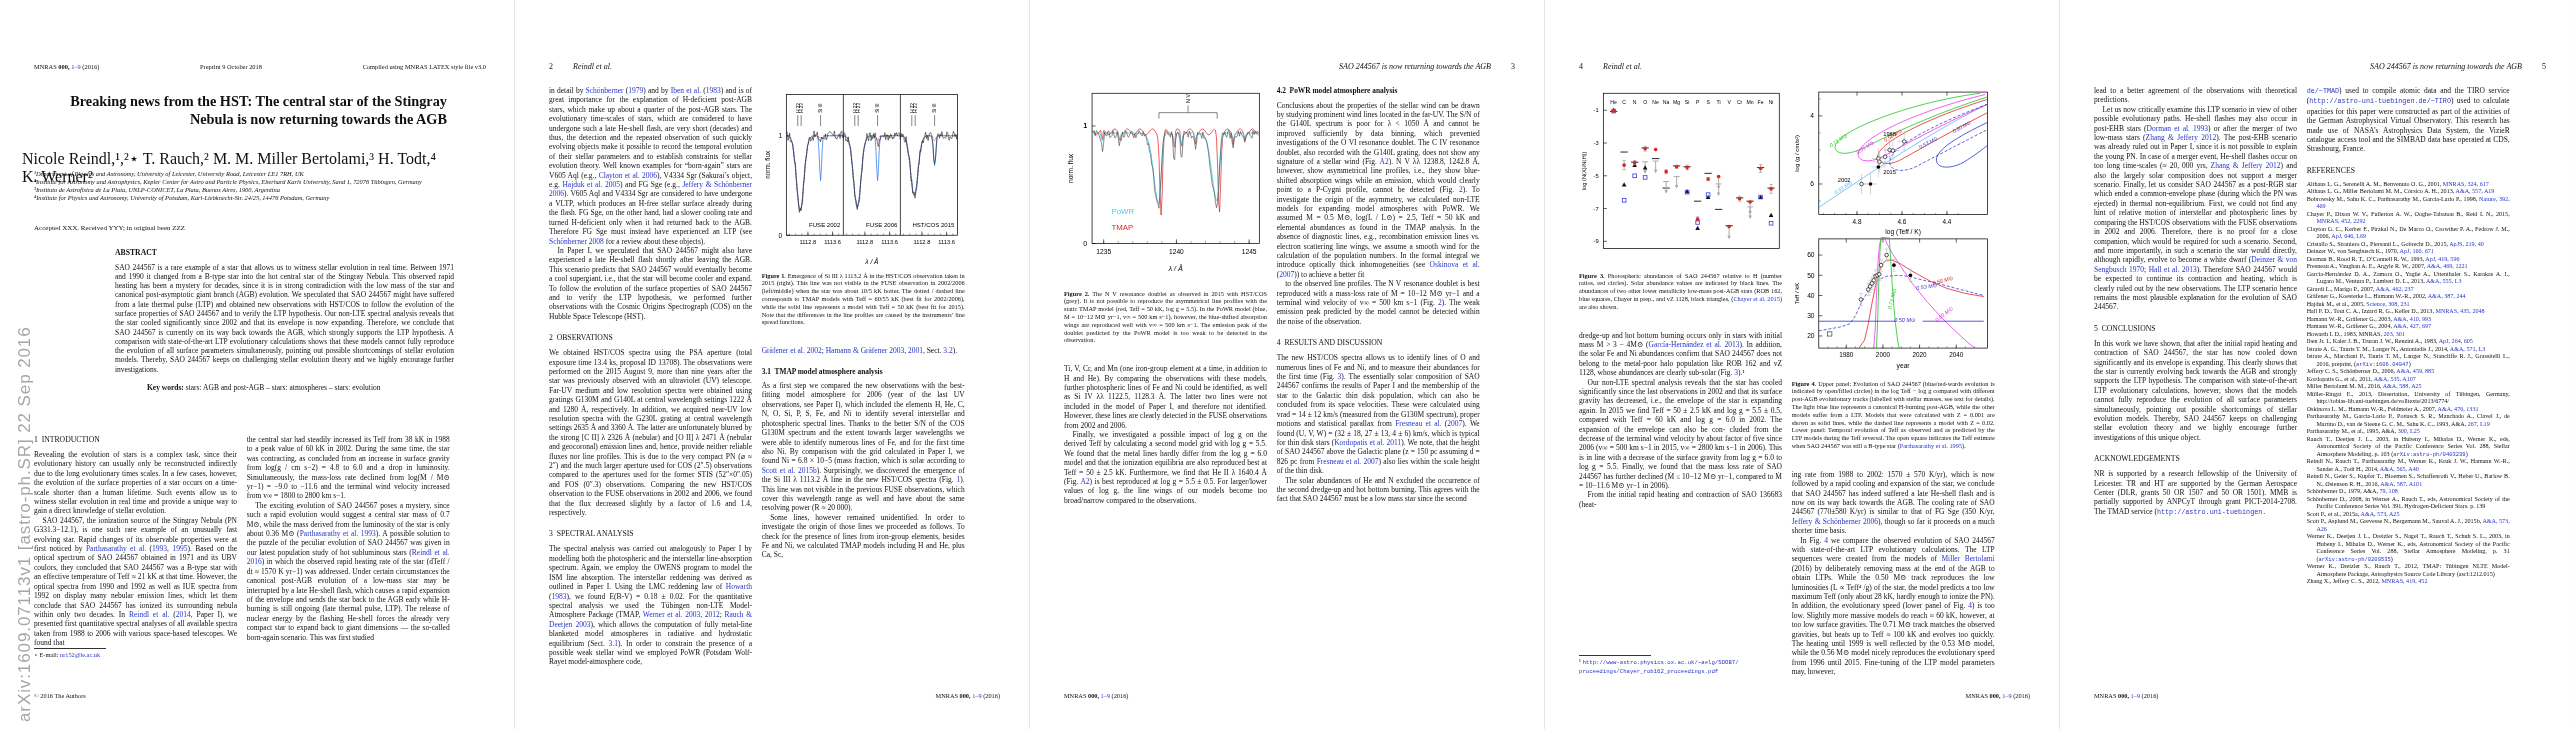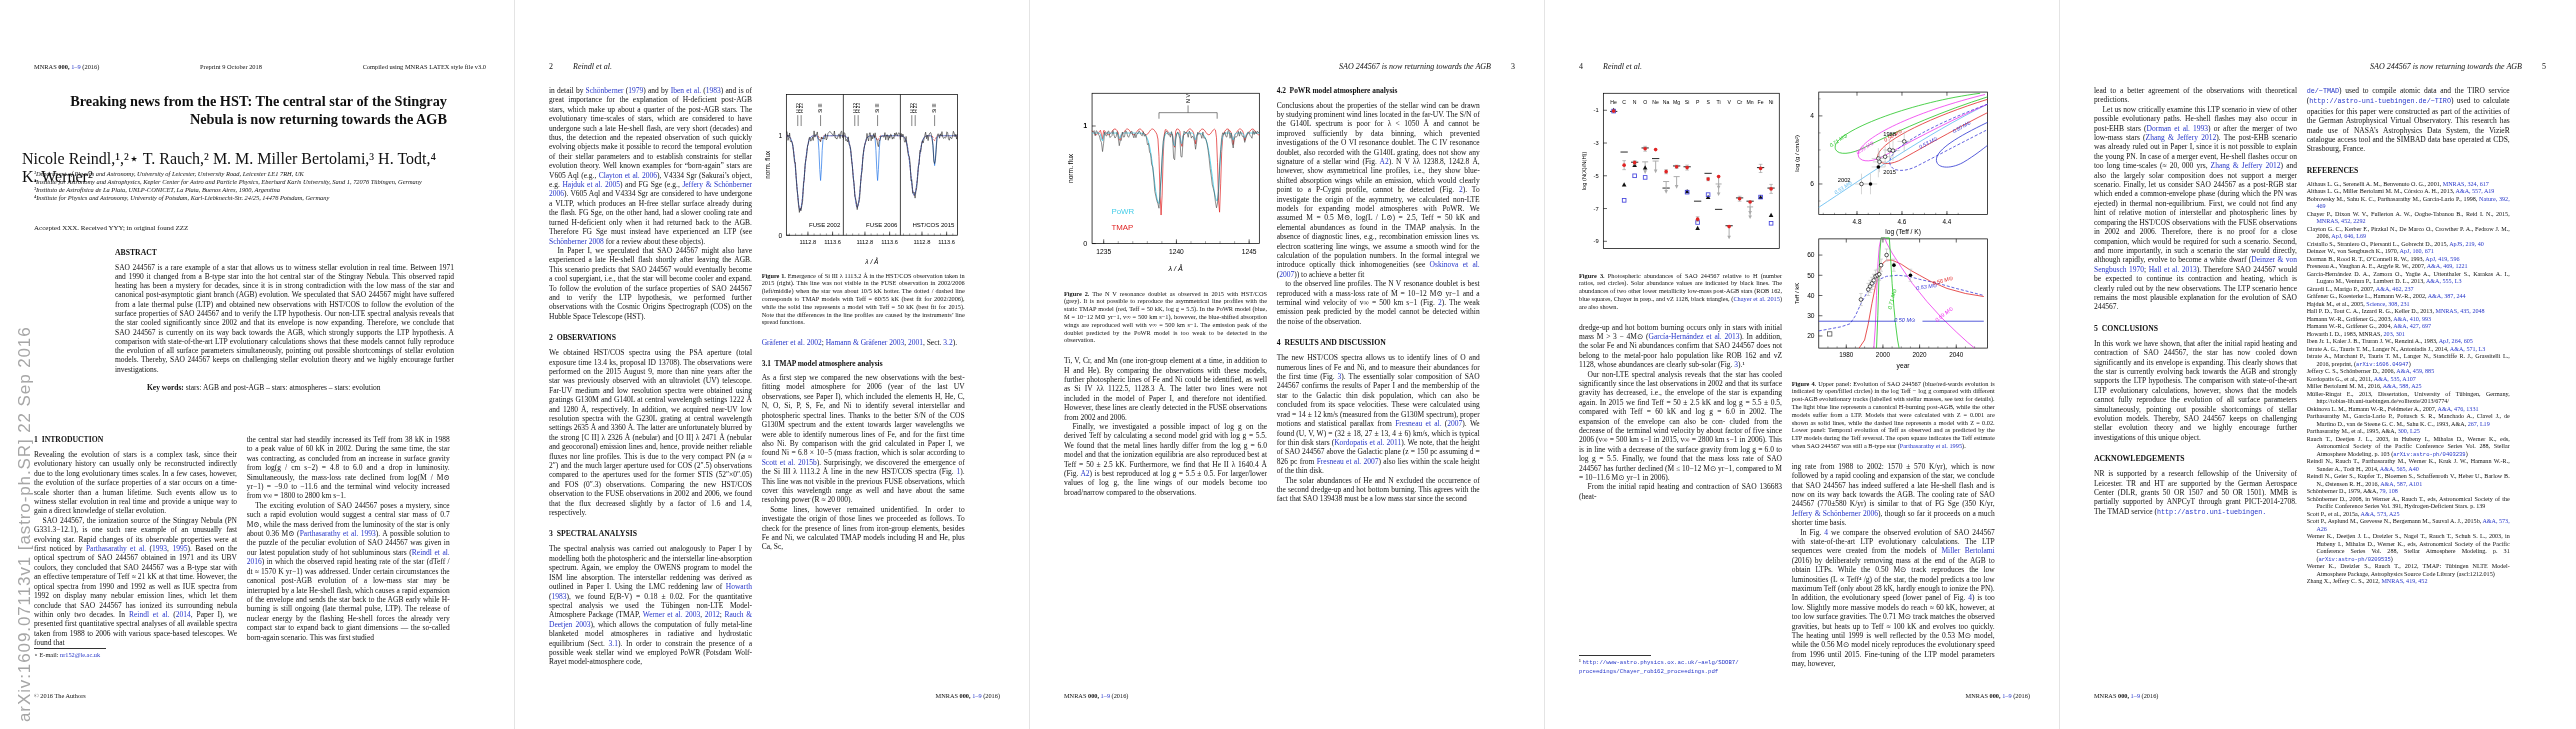--- a/index.html
+++ b/index.html
@@ -14,22 +14,22 @@
   .affil{font-size:6.4px;font-style:italic;line-height:8.1px;}
   .p1-dates{position:absolute;left:34px;top:224px;font-size:7px;}
   .p1-abstract{position:absolute;left:115px;top:248px;width:339px;}
   .abshead{font-weight:bold;font-size:7.7px;margin-bottom:5.5px;}
   .abstext{font-size:7.5px;line-height:9.3px;text-align:justify;}
   .keywords{margin-top:8.5px;margin-left:32px;}
   .cols{position:absolute;left:34px;width:416px;display:flex;gap:9.7px;}
   .col{width:203px;}
   .para{font-size:7.5px;line-height:9.4px;text-align:justify;}
   .para+.para{text-indent:8.5px;}
-  .cont{margin-top:12px;font-family:Liberation Serif, serif;}
-  .sechead{font-weight:bold;font-size:7.7px;margin:12px 0 6px 0;white-space:pre-wrap;}
+  .cont{margin-top:20px;}
+  .sechead{font-weight:normal;font-size:7.7px;margin:12px 0 6px 0;white-space:pre-wrap;}
   .subhead{font-weight:bold;font-size:7.4px;margin:11px 0 5.5px 0;white-space:pre-wrap;}
   .first{margin-top:0;}
   .caption{font-size:6.3px;line-height:7.8px;text-align:justify;margin-top:3.6px;}
   .lnk{color:#2535c8;}
   .mlnk{color:#2535c8;font-family:"Liberation Mono","DejaVu Sans Mono",monospace;font-size:0.9em;}
   .refs{margin-top:2.4px;}
   .ref{font-size:6.1px;line-height:7.5px;padding-left:9.7px;text-indent:-9.7px;text-align:justify;}
   .runhead{position:absolute;top:62px;font-size:8px;}
   .runhead .rt{font-style:italic;}
   .footer{position:absolute;top:692px;font-size:6.3px;}
@@ -53,21 +53,21 @@
       <span>Compiled using MNRAS LATEX style file v3.0</span>
     </div>
     <h1 class="p1-title">Breaking news from the HST: The central star of the Stingray Nebula is now returning towards the AGB</h1>
     <div class="p1-authors">Nicole Reindl,¹,²⋆ T. Rauch,² M. M. Miller Bertolami,³ H. Todt,⁴ K. Werner²</div>
     <div class="p1-affil">
         <div class="affil">¹Department of Physics and Astronomy, University of Leicester, University Road, Leicester LE1 7RH, UK</div>
         <div class="affil">²Institute for Astronomy and Astrophysics, Kepler Center for Astro and Particle Physics, Eberhard Karls University, Sand 1, 72076 Tübingen, Germany</div>
         <div class="affil">³Instituto de Astrofísica de La Plata, UNLP-CONICET, La Plata, Buenos Aires, 1900, Argentina</div>
         <div class="affil">⁴Institute for Physics and Astronomy, University of Potsdam, Karl-Liebknecht-Str. 24/25, 14476 Potsdam, Germany</div>
       </div>
-    <div class="p1-dates">Accepted XXX. Received YYY; in original found ZZZ</div>
+    <div class="p1-dates">Accepted XXX. Received YYY; in original been ZZZ</div>
     <div class="p1-abstract">
       <div class="abshead">ABSTRACT</div>
       <div class="abstext">SAO 244567 is a rare example of a star that allows us to witness stellar evolution in real time. Between 1971 and 1990 it changed from a B-type star into the hot central star of the Stingray Nebula. This observed rapid heating has been a mystery for decades, since it is in strong contradiction with the low mass of the star and canonical post-asymptotic giant branch (AGB) evolution. We speculated that SAO 244567 might have suffered from a late thermal pulse (LTP) and obtained new observations with HST/COS to follow the evolution of the surface properties of SAO 244567 and to verify the LTP hypothesis. Our non-LTE spectral analysis reveals that the star cooled significantly since 2002 and that its envelope is now expanding. Therefore, we conclude that SAO 244567 is currently on its way back towards the AGB, which strongly supports the LTP hypothesis. A comparison with state-of-the-art LTP evolutionary calculations shows that these models cannot fully reproduce the evolution of all surface parameters simultaneously, pointing out possible shortcomings of stellar evolution models. Thereby, SAO 244567 keeps on challenging stellar evolution theory and we highly encourage further investigations.</div>
       <div class="abstext keywords"><b>Key words:</b> stars: AGB and post-AGB – stars: atmospheres – stars: evolution</div>
     </div>
     <div class="cols" style="top:435px;">
       <div class="col">
         <div class="sechead first">1  INTRODUCTION</div>
         <div>
             <div class="para">Revealing the evolution of stars is a complex task, since their evolutionary history can usually only be reconstructed indirectly due to the long evolutionary times scales. In a few cases, however, the evolution of the surface properties of a star occurs on a time-scale shorter than a human lifetime. Such events allow us to witness stellar evolution in real time and provide a unique way to gain a direct knowledge of stellar evolution.</div>
@@ -253,21 +253,21 @@
       </div>
       <div class="col">
         <div class="subhead first">4.2  PoWR model atmosphere analysis</div>
         <div>
             <div class="para">Conclusions about the properties of the stellar wind can be drawn by studying prominent wind lines located in the far-UV. The S/N of the G140L spectrum is poor for λ &lt; 1050 Å and cannot be improved sufficiently by data binning, which prevented investigations of the O VI resonance doublet. The C IV resonance doublet, also recorded with the G140L grating, does not show any signature of a stellar wind (Fig. <span class="lnk">A2</span>). N V λλ 1238.8, 1242.8 Å, however, show asymmetrical line profiles, i.e., they show blue-shifted absorption wings while an emission, which would clearly point to a P-Cygni profile, cannot be detected (Fig. <span class="lnk">2</span>). To investigate the origin of the asymmetry, we calculated non-LTE models for expanding model atmospheres with PoWR. We assumed M = 0.5 M⊙, log(L / L⊙) = 2.5, Teff = 50 kK and elemental abundances as found in the TMAP analysis. In the absence of diagnostic lines, e.g., recombination emission lines vs. electron scattering line wings, we assume a smooth wind for the calculation of the population numbers. In the formal integral we introduce optically thick inhomogeneities (see <span class="lnk">Oskinova et al.</span> (<span class="lnk">2007</span>)) to achieve a better fit</div>
             <div class="para">to the observed line profiles. The N V resonance doublet is best reproduced with a mass-loss rate of Ṁ = 10−12 M⊙ yr−1 and a terminal wind velocity of v∞ = 500 km s−1 (Fig. <span class="lnk">2</span>). The weak emission peak predicted by the model cannot be detected within the noise of the observation.</div>
           </div>
         <div class="sechead">4  RESULTS AND DISCUSSION</div>
         <div>
             <div class="para">The new HST/COS spectra allows us to identify lines of O and numerous lines of Fe and Ni, and to measure their abundances for the first time (Fig. <span class="lnk">3</span>). The essentially solar composition of SAO 244567 confirms the results of Paper I and the membership of the star to the Galactic thin disk population, which can also be concluded from its space velocities. These were calculated using vrad = 14 ± 12 km/s (measured from the G130M spectrum), proper motions and statistical parallax from <span class="lnk">Fresneau et al.</span> (<span class="lnk">2007</span>). We found (U, V, W) = (32 ± 18, 27 ± 13, 4 ± 6) km/s, which is typical for thin disk stars (<span class="lnk">Kordopatis et al. 2011</span>). We note, that the height of SAO 244567 above the Galactic plane (z = 150 pc assuming d = 826 pc from <span class="lnk">Fresneau et al. 2007</span>) also lies within the scale height of the thin disk.</div>
-            <div class="para">The solar abundances of He and N excluded the occurrence of the second dredge-up and hot bottom burning. This agrees with the fact that SAO 139438 must be a low mass star since the second</div>
+            <div class="para">The solar abundances of He and N excluded the occurrence of the second dredge-up and hot bottom burning. This agrees with the fact that SAO 244567 must be a low mass star since the second</div>
           </div>
       </div>
     </div>
     <div class="footer" style="left:34px;">MNRAS <b>000,</b> <span class="lnk">1–9</span> (2016)</div>
   </div>
 
   <div class="page">
     <div class="runhead" style="left:34px;">
       <span class="pgnum">4</span>
       <span class="rt" style="margin-left:18px;">Reindl et al.</span>

